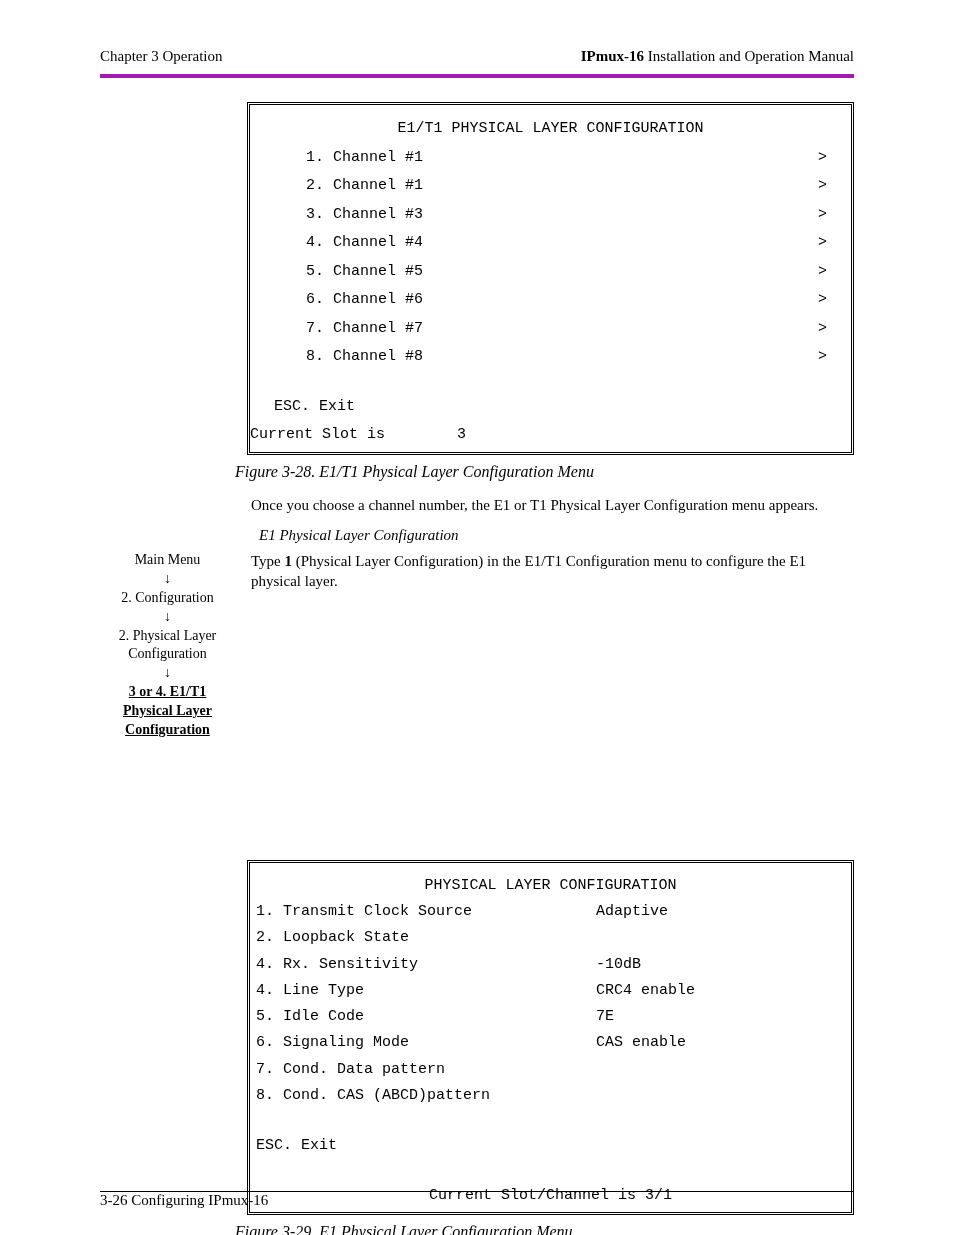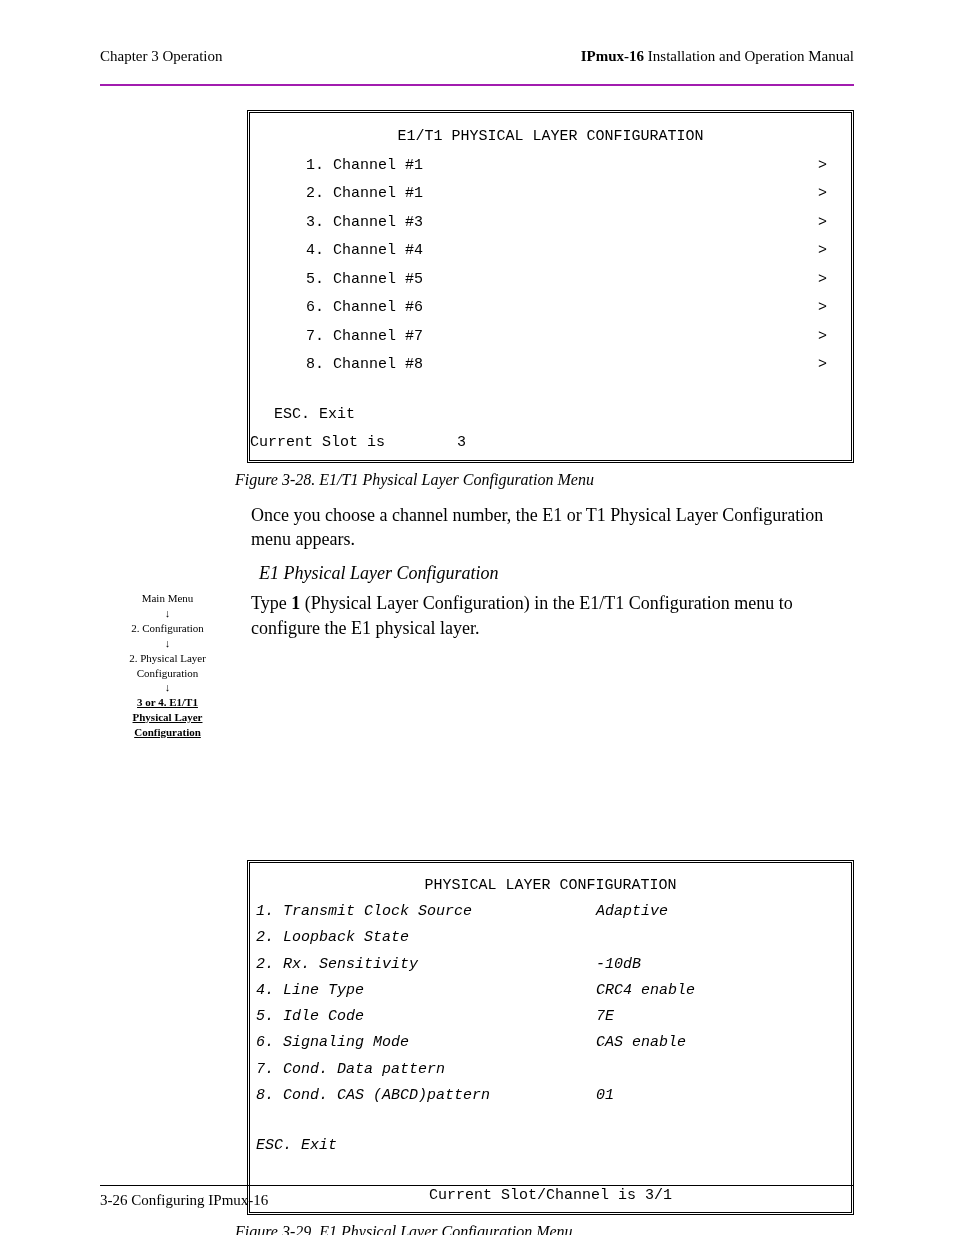--- a/index.html
+++ b/index.html
@@ -14,22 +14,22 @@
     width: 954px;
     height: 1235px;
     box-sizing: border-box;
     padding: 48px 100px 30px 100px;
     position: relative;
   }
   .running-head {
     display: flex;
     justify-content: space-between;
     font-size: 15px;
-    padding-bottom: 19px;
-    border-bottom: 2px solid #a21caf;
+    padding-bottom: 9px;
+    border-bottom: 4px solid #a21caf;
     margin-bottom: 24px;
   }
   .running-head .right b { font-weight: bold; }
   .termbox {
     border: 3px double #000;
     font-family: "Courier New", Courier, monospace;
     font-size: 15px;
     padding: 10px 0 2px 0;
     margin: 0 0 8px 12px;
     line-height: 1.9;
@@ -45,42 +45,42 @@
     text-align: left;
     font-style: italic;
     font-size: 16px;
     margin: 6px 0 14px 0;
   }
   .body-area {
     display: grid;
     grid-template-columns: 135px 1fr;
     column-gap: 16px;
   }
-  .body-text { font-size: 18px; line-height: 1.35; }
+  .body-text { font-size: 15px; line-height: 1.35; }
   .body-text p { margin: 0 0 10px 0; }
   .body-text .subhead { font-style: italic; margin: 4px 0 6px 8px; }
   .nav-trail {
-    font-size: 11px;
+    font-size: 14px;
     text-align: center;
     line-height: 1.35;
   }
   .nav-trail .arrow { display:block; }
   .nav-trail .bold { font-weight: bold; text-decoration: underline; }
   .content-right { margin-left: 0; }
   .indent-box { margin-left: 135px; }
-  .kv-row { display: flex; padding: 0 12px 0 6px; font-style: italic; }
+  .kv-row { display: flex; padding: 0 12px 0 6px; }
   .kv-row .k { flex: 0 0 340px; }
   .kv-row .v { flex: 1 1 auto; }
   .footer {
     position: absolute;
     left: 100px;
     right: 100px;
     bottom: 26px;
     border-top: 1px solid #000;
-    padding-top: 6px;
+    padding-top: 0;
     font-size: 15px;
   }
 </style>
 </head>
 <body>
 
 <div class="page">
 
   <div class="running-head">
     <span>Chapter 3  Operation</span>
@@ -194,41 +194,40 @@
     <div class="termbox box2">
       <div class="title">PHYSICAL LAYER CONFIGURATION</div>
       <div class="kv-row">
           <span class="k">1. Transmit Clock Source</span>
           <span class="v">Adaptive</span>
         </div>
       <div class="kv-row">
           <span class="k">2. Loopback State</span>
         </div>
       <div class="kv-row">
-          <span class="k">2. Rx. Sensitivity</span>
+          <span class="k">4. Rx. Sensitivity</span>
           <span class="v">-10dB</span>
         </div>
       <div class="kv-row">
           <span class="k">4. Line Type</span>
           <span class="v">CRC4 enable</span>
         </div>
       <div class="kv-row">
           <span class="k">5. Idle Code</span>
           <span class="v">7E</span>
         </div>
       <div class="kv-row">
           <span class="k">6. Signaling Mode</span>
           <span class="v">CAS enable</span>
         </div>
       <div class="kv-row">
           <span class="k">7. Cond. Data pattern</span>
         </div>
       <div class="kv-row">
           <span class="k">8. Cond. CAS (ABCD)pattern</span>
-          <span class="v">01</span>
         </div>
       <div style="height:1.6em"></div>
       <div class="kv-row">
           <span>ESC. Exit</span>
         </div>
       <div style="height:1.6em"></div>
       <div style="text-align:center">Current Slot/Channel is 3/1</div>
     </div>
 
     <div class="fig-caption">Figure 3-29.  E1 Physical Layer Configuration Menu</div>

